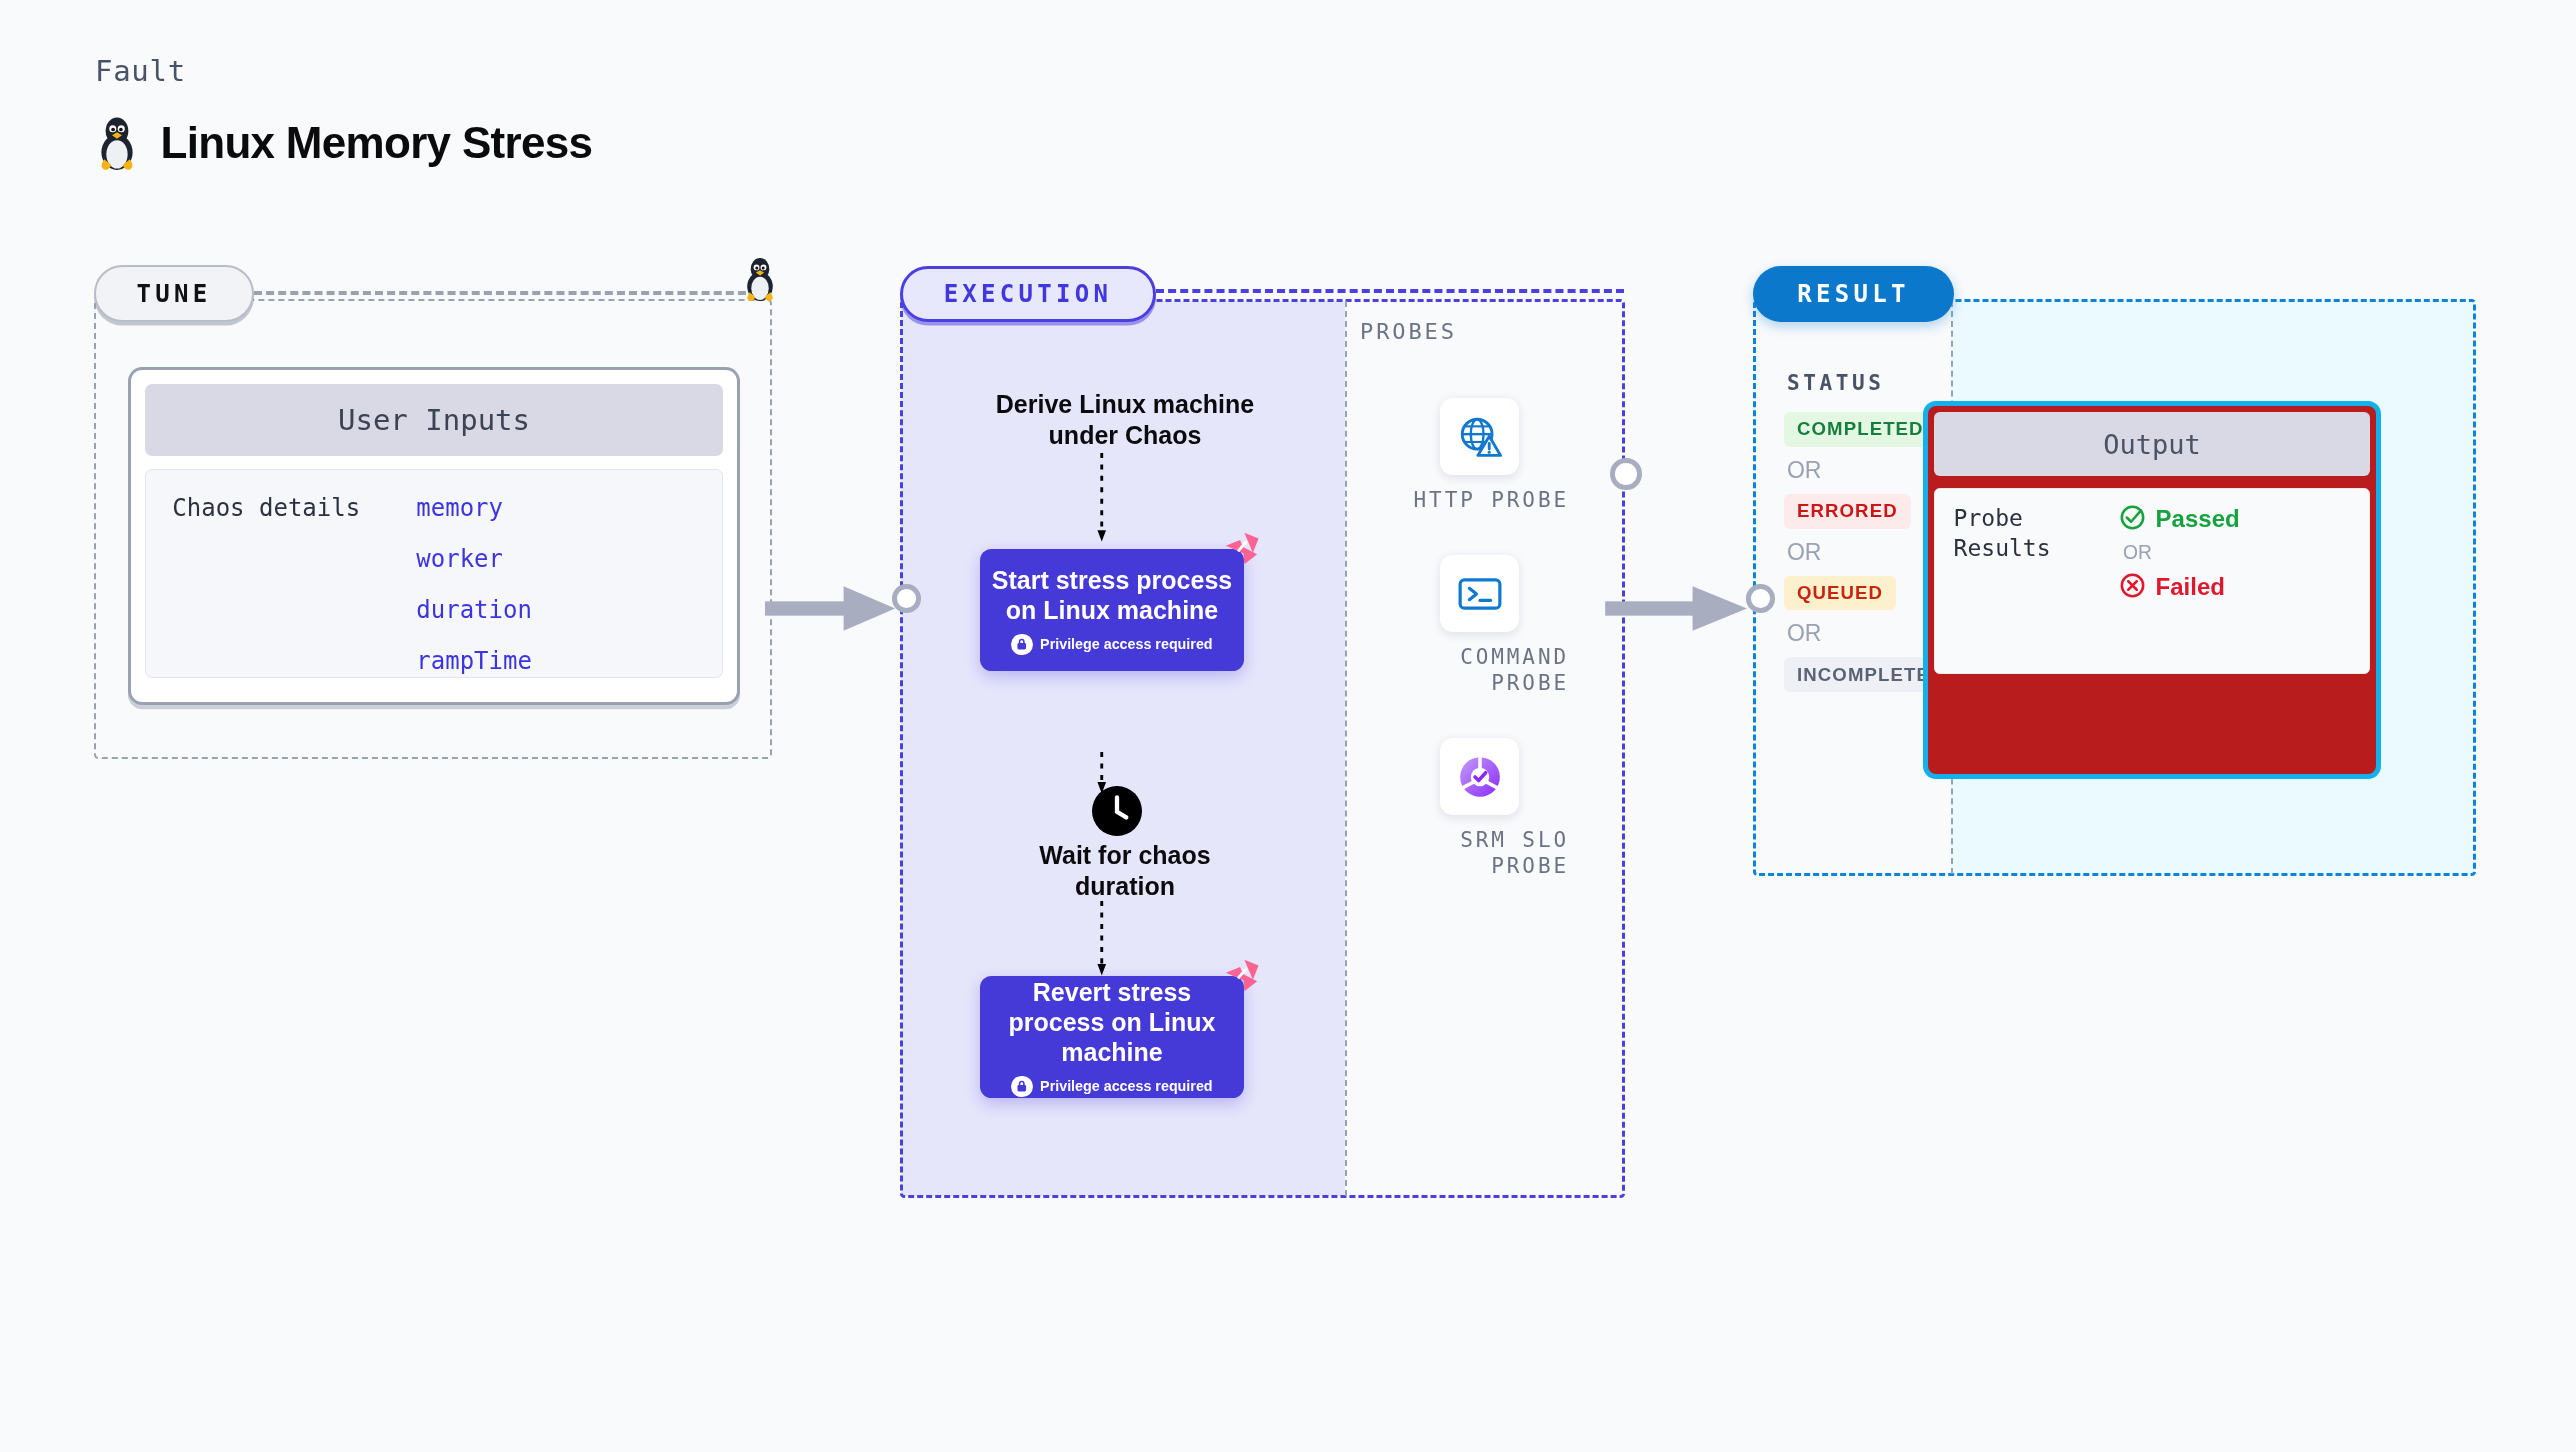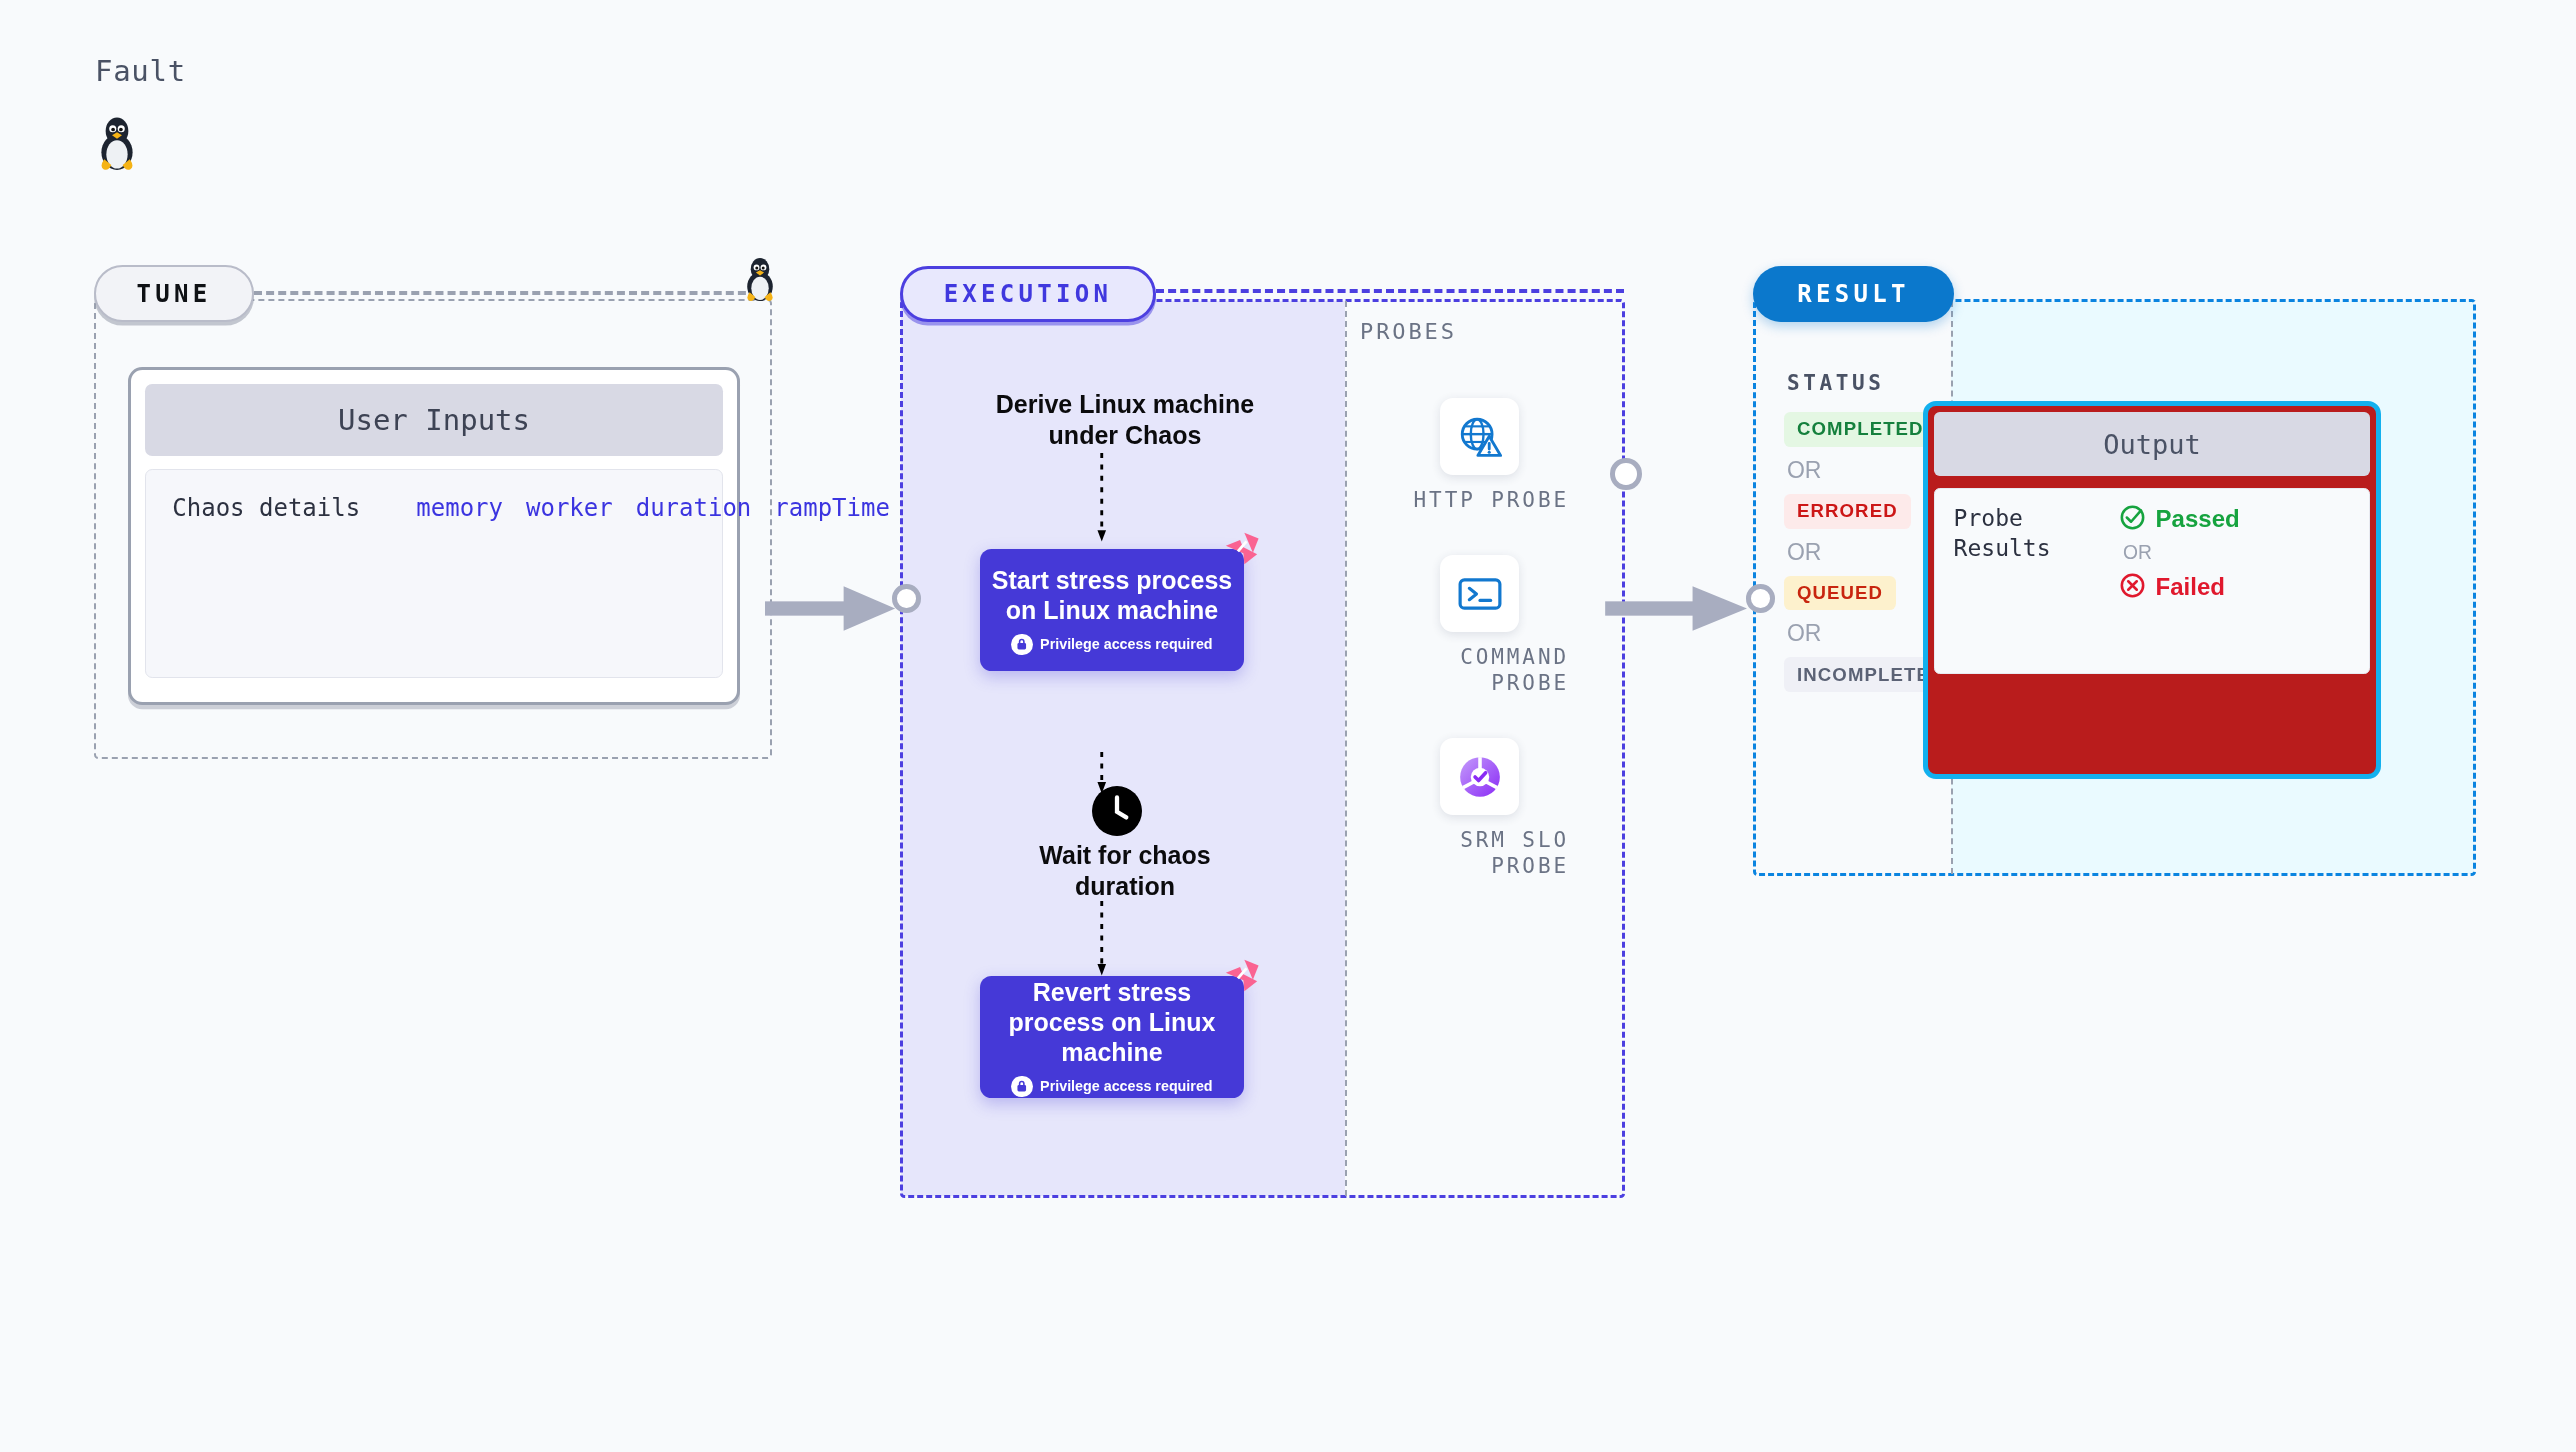--- a/index.html
+++ b/index.html
@@ -64,21 +64,21 @@
   }
   #ui-body{
     margin-top:13px;height:209px;background:#f6f7fb;
     border:1.4px solid #e2e4ec;border-radius:7.2px;
     box-sizing:border-box;padding:24px 26px;display:flex;
   }
   #ui-label{
     font-family:"DejaVu Sans Mono", monospace;font-size:24px;color:#2c3140;
     width:244px;flex:none;
   }
-  #ui-values{display:flex;flex-direction:row;gap:23px;}
+  #ui-values{display:flex;flex-direction:column;gap:23px;}
   .ui-val{font-family:"DejaVu Sans Mono", monospace;font-size:24px;color:#3b34e0;}
 
   
   #exec-outer{
     left:900px;top:299px;width:725px;height:899px;
     border:3.6px dashed #4c3fe0;border-radius:4.3px;background:transparent;
   }
   #exec-fill{
     position:absolute;left:901px;top:301px;width:444px;height:895px;
     background:#e6e6fb;z-index:0;
@@ -248,20 +248,21 @@
       <ellipse cx="31" cy="22" rx="11" ry="12" fill="#eef1f4" opacity="0"></ellipse>
       <circle cx="25" cy="19" r="5" fill="#ffffff"></circle>
         <circle cx="37" cy="19" r="5" fill="#ffffff"></circle>
       <circle cx="25.5" cy="20" r="2.6" fill="#111"></circle>
         <circle cx="36.5" cy="20" r="2.6" fill="#111"></circle>
       <path d="M24 28 L31 24 L38 28 L31 33 Z" fill="#f5b316"></path>
       <path d="M13 62 Q6 72 12 76 Q19 79 23 70 Z" fill="#f5b316"></path>
       <path d="M49 62 Q56 72 50 76 Q43 79 39 70 Z" fill="#f5b316"></path>
     </svg>
   </span>
+  <span id="hdr-title">Linux Memory Stress</span>
 </div>
 
 <div class="panel" id="tune-panel"></div>
 <div id="tune-dash"></div>
 <div class="pill" id="tune-pill">TUNE</div>
 <div id="tux-small">
   <svg width="36" height="46" viewBox="0 0 62 78">
     <ellipse cx="31" cy="22" rx="16" ry="19" fill="#1d2430"></ellipse>
     <ellipse cx="31" cy="52" rx="22" ry="25" fill="#1d2430"></ellipse>
     <ellipse cx="31" cy="55" rx="15" ry="20" fill="#eef1f4"></ellipse>

